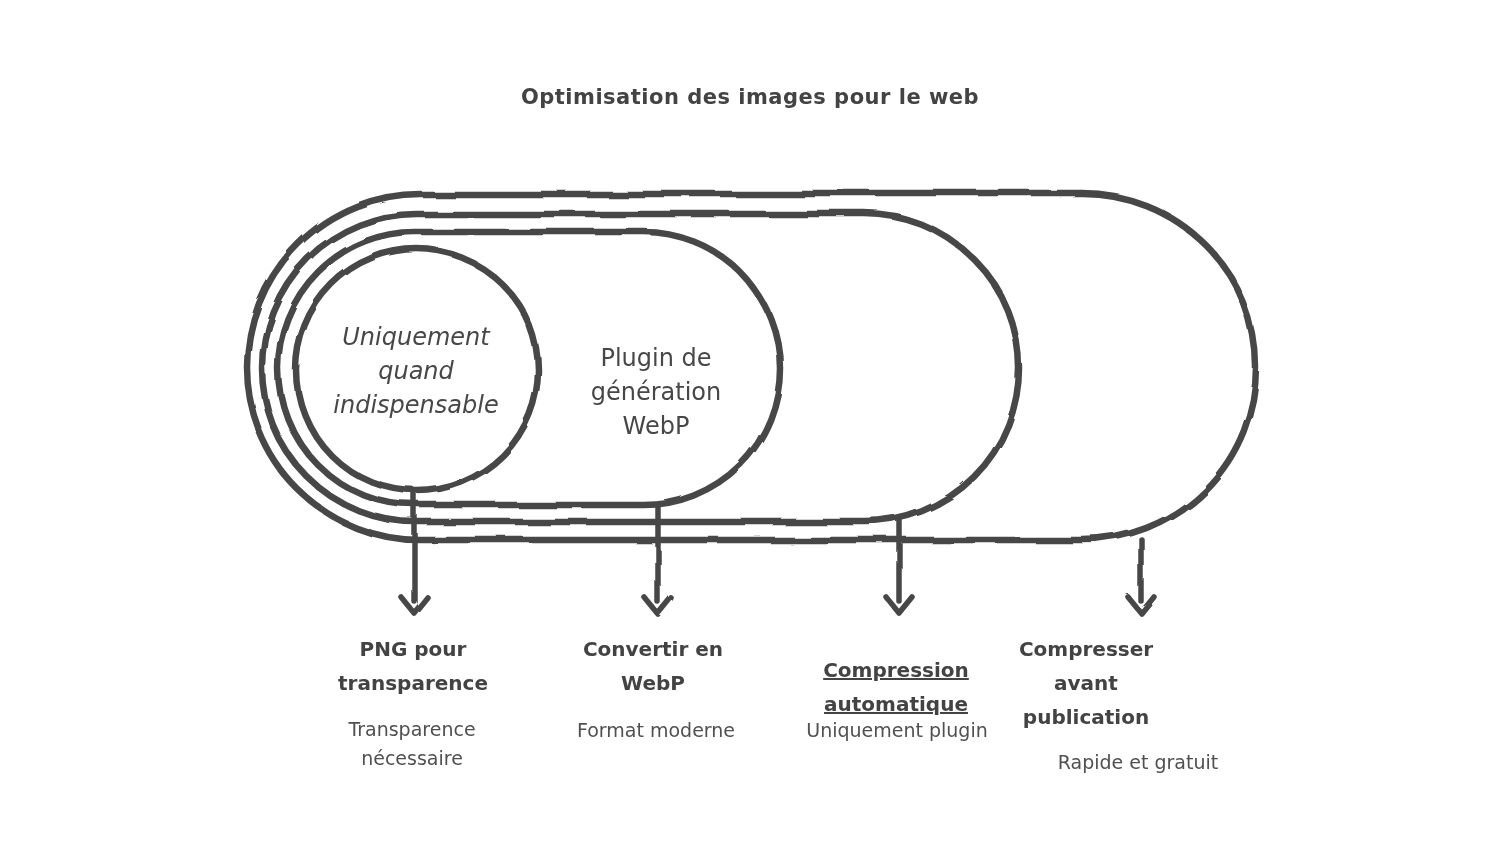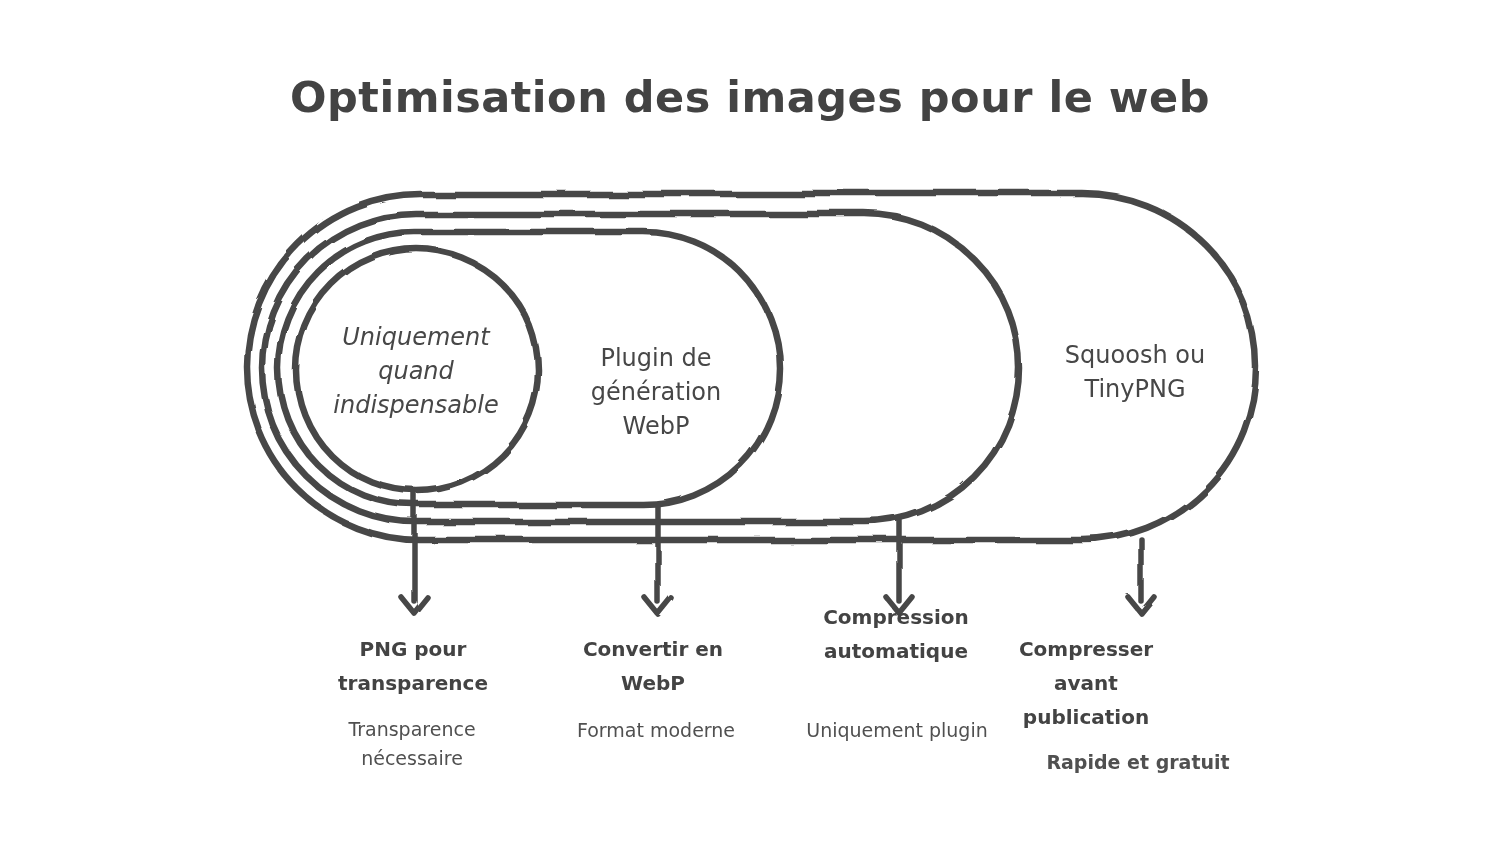--- a/index.html
+++ b/index.html
@@ -13,21 +13,21 @@
     height: 844px;
     background: #ffffff;
     overflow: hidden;
     font-family: "DejaVu Sans", "Liberation Sans", sans-serif;
   }
   .title {
     position: absolute;
     left: 750px;
     top: 97px;
     transform: translate(-50%, -50%);
-    font-size: 43px;
+    font-size: 21px;
     font-weight: bold;
     letter-spacing: 0.5px;
     color: #434343;
     white-space: nowrap;
   }
   .diagram-svg {
     position: absolute;
     left: 0;
     top: 0;
   }
@@ -94,32 +94,30 @@
       </g>
     </g>
   </svg>
 
   <div class="txt ring-label" style="left:416px; top:371px; width:230px;font-style:italic;">Uniquement
 quand
 indispensable</div>
   <div class="txt ring-label" style="left:656px; top:371px; width:230px;margin-top:21px;">Plugin de
 génération
 WebP</div>
-  <div class="txt ring-label" style="left:1135px; top:372px; width:230px;">Squoosh ou
-TinyPNG</div>
 
   <div class="txt outcome-label" style="left:413px; top:666px; width:260px;">PNG pour
 transparence</div>
   <div class="txt outcome-label" style="left:653px; top:666px; width:260px;text-align:center;">Convertir en
 WebP</div>
-  <div class="txt outcome-label" style="left:896px; top:634px; width:280px;">Compression
+  <div class="txt outcome-label" style="left:896px; top:687px; width:280px;text-decoration:underline;">Compression
 automatique</div>
   <div class="txt outcome-label" style="left:1086px; top:683px; width:260px;">Compresser
 avant
 publication</div>
 
   <div class="txt note-label" style="left:412px; top:744px; width:240px;">Transparence
 nécessaire</div>
   <div class="txt note-label" style="left:656px; top:730px; width:260px;">Format moderne</div>
   <div class="txt note-label" style="left:897px; top:730px; width:260px;">Uniquement plugin</div>
-  <div class="txt note-label" style="left:1138px; top:762px; width:260px;font-weight:bold;">Rapide et gratuit</div>
+  <div class="txt note-label" style="left:1138px; top:762px; width:260px;">Rapide et gratuit</div>
 
 </div>
 
 </body></html>

